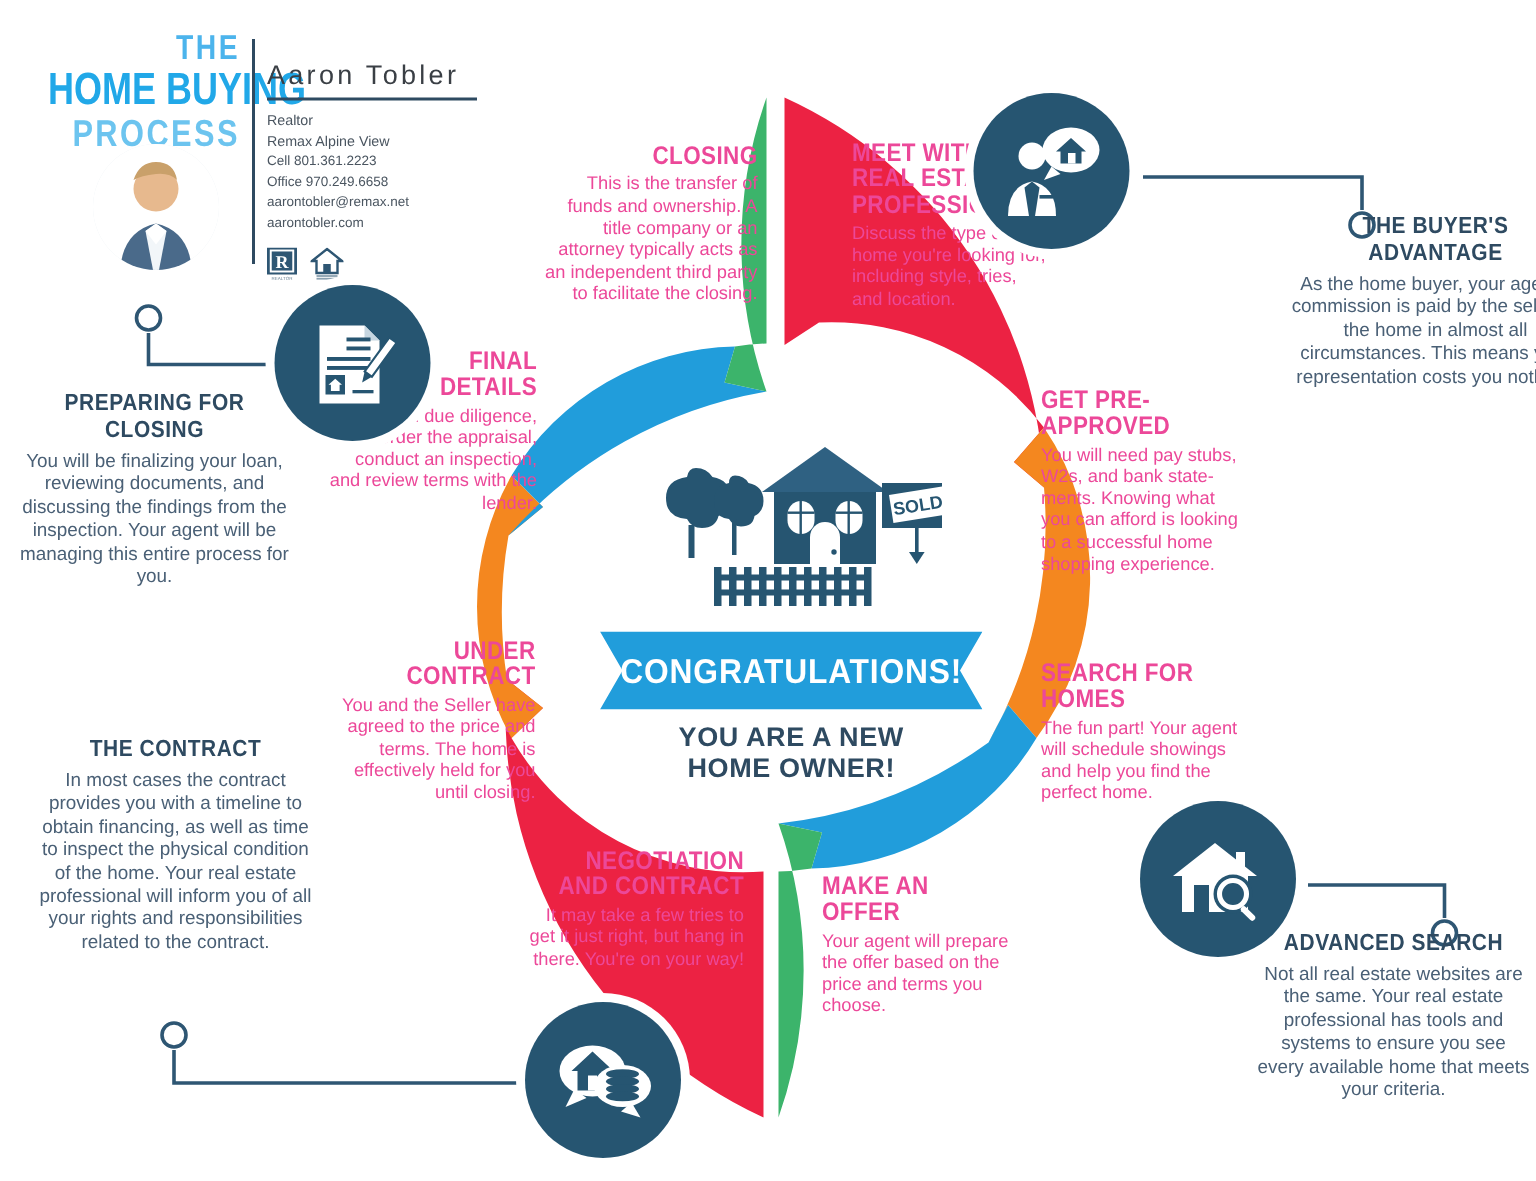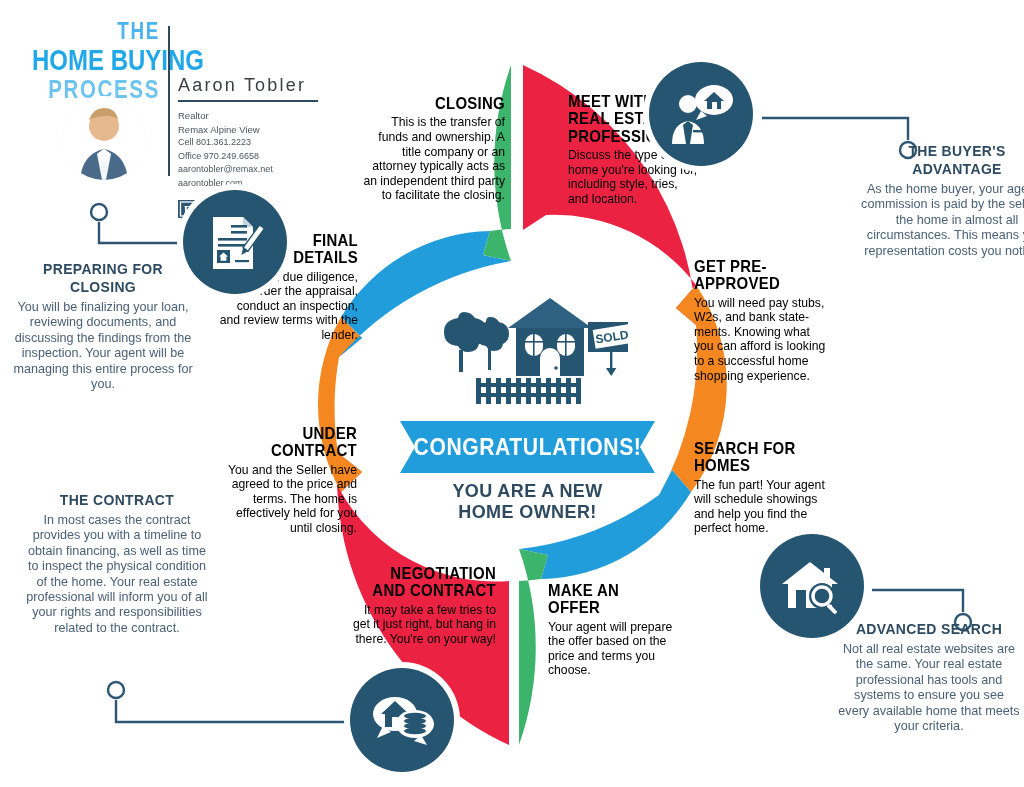--- a/index.html
+++ b/index.html
@@ -20,33 +20,33 @@
     font-family:"Liberation Sans Narrow","Liberation Sans",sans-serif;transform:scaleX(.8);transform-origin:right center;white-space:nowrap;}
   .t-proc{font-size:25px;letter-spacing:2px;color:#6cc4ef;font-weight:700;margin-top:2px;
     font-family:"Liberation Sans Narrow","Liberation Sans",sans-serif;transform:scaleX(.82);transform-origin:right center;}
 
   .vrule{position:absolute;left:168px;top:26px;width:2px;height:150px;background:#2e4a61;}
 
   .agent-photo{position:absolute;left:62px;top:96px;width:84px;height:84px;border-radius:50%;
     overflow:hidden;background:#e8eef3;}
   .agent-photo svg{display:block;}
 
-  .card{position:absolute;left:178px;top:40px;width:175px;margin-top:35px;}
+  .card{position:absolute;left:178px;top:40px;width:175px;}
   .agent-name{font-size:18px;letter-spacing:2.2px;color:#3a3f45;font-weight:400;}
   .name-rule{width:140px;height:2px;background:#2e4a61;margin:4px 0 7px 0;}
   .card-line{font-size:9.5px;line-height:13.5px;color:#4a5560;}
   .card-line.sm{font-size:9px;}
   .logos{margin-top:10px;display:flex;gap:9px;align-items:flex-end;}
 
   
   .wheel{position:absolute;left:176px;top:55px;width:680px;height:700px;}
   .wheel svg{display:block;overflow:visible;}
 
   
-  .seg{position:absolute;color:#000000;}
+  .seg{position:absolute;color:#ec4899;}
   .seg .h{font-weight:700;line-height:1.02;letter-spacing:.3px;
     font-family:"Liberation Sans Narrow","Liberation Sans",sans-serif;font-size:17px;
     transform:scaleX(.88);}
   .seg .b{font-size:12.2px;line-height:14.6px;margin-top:3px;}
   .seg.r .h,.seg.r .b{text-align:right;transform-origin:right center;}
   .seg.l .h,.seg.l .b{text-align:left;transform-origin:left center;}
 
   
   .center{position:absolute;left:400px;top:280px;width:255px;height:265px;text-align:center;}
   .house-art{margin:0 auto;display:block;}

